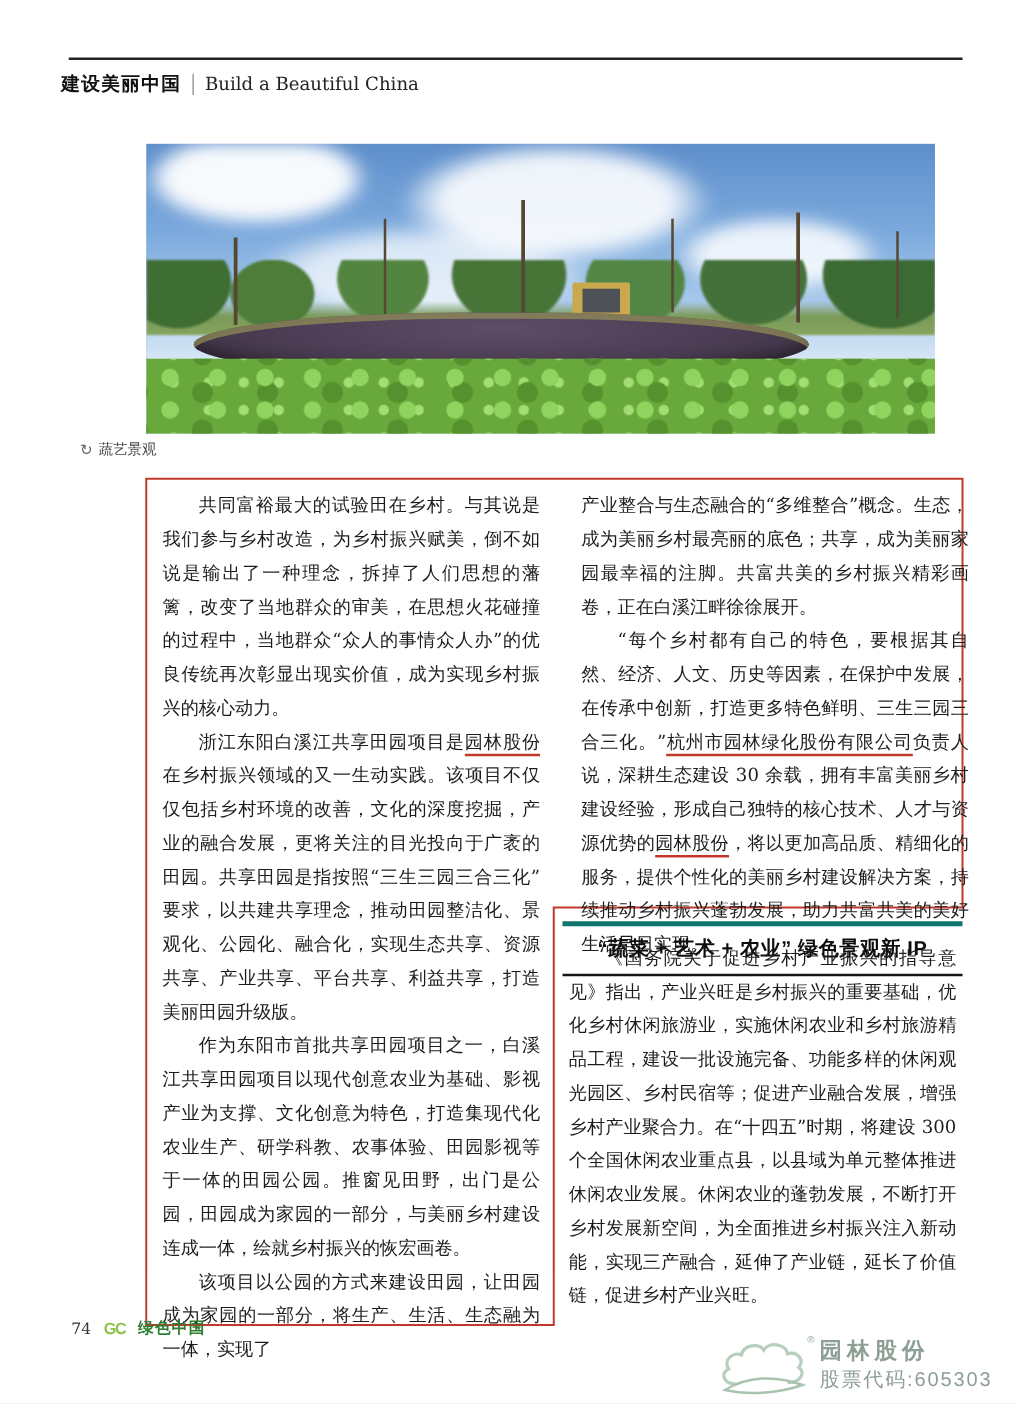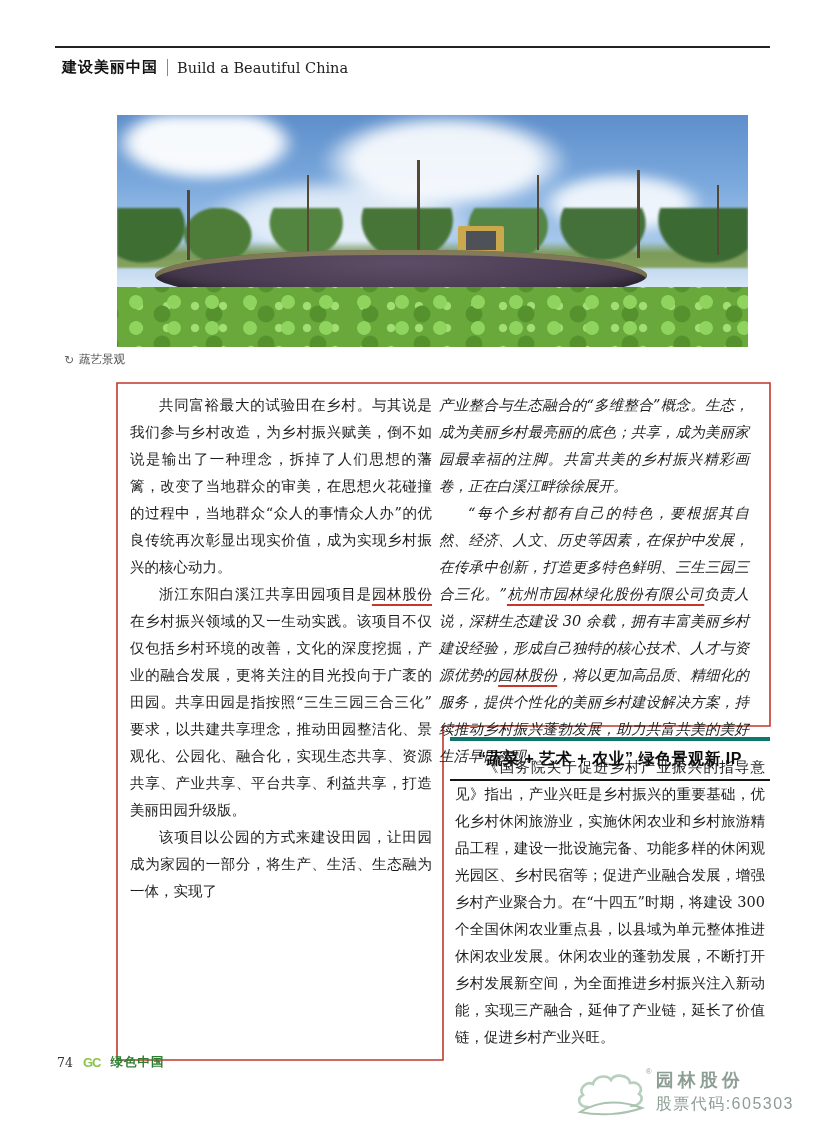--- a/index.html
+++ b/index.html
@@ -13,21 +13,21 @@
   *{box-sizing:border-box;margin:0;padding:0;}
   html,body{background:#e8e8e8;}
   .page{
     position:relative;width:827px;height:1123px;margin:0 auto;
     background:#ffffff;overflow:hidden;
     font-family:"DejaVu Serif","Liberation Serif",serif;
     color:var(--ink);
   }
   
   .top-rule{position:absolute;left:55px;top:46px;width:715px;height:0;border-top:2px solid #222;}
-  .header-row{position:absolute;left:62px;top:58px;display:flex;align-items:center;gap:9px;}
+  .header-row{position:absolute;left:49px;top:58px;display:flex;align-items:center;gap:9px;}
   .header-cn{font-family:"Liberation Sans","DejaVu Sans",sans-serif;font-weight:bold;font-size:15px;letter-spacing:1px;color:#111;}
   .header-divider{width:1px;height:17px;background:#888;}
   .header-en{font-family:"DejaVu Serif",serif;font-size:14.5px;color:#222;}
   
   .photo{position:absolute;left:117px;top:115px;width:631px;height:232px;overflow:hidden;background:#9fc3e8;}
   .sky{position:absolute;inset:0;background:linear-gradient(180deg,#5e8fcb 0%,#7ba9dd 30%,#a8c9ec 55%,#d8e7f5 75%);}
   .clouds{position:absolute;inset:0;filter:blur(6px);
     background-image:
       radial-gradient(ellipse 130px 55px at 14% 12%, rgba(255,255,255,.95) 55%, rgba(255,255,255,0) 70%),
       radial-gradient(ellipse 180px 70px at 52% 20%, rgba(255,255,255,.9) 50%, rgba(255,255,255,0) 70%),
@@ -68,21 +68,21 @@
     background-position:0 2px,19px 12px,8px 8px;}
   
   .caption-row{position:absolute;left:64px;top:351px;display:flex;align-items:center;gap:5px;
     font-family:"Liberation Sans","DejaVu Sans",sans-serif;font-size:11.5px;color:#4a4a4a;background:#fff;padding:1px 4px 1px 0;}
   .caption-icon{font-size:12px;color:#666;line-height:1;}
   
   .annotation-layer{position:absolute;left:0;top:0;width:827px;height:1123px;pointer-events:none;}
   
   .col{position:absolute;font-size:14.5px;line-height:27px;text-align:justify;color:var(--ink);}
   .col-left{left:130px;top:392px;width:302px;}
-  .col-right{left:439px;top:392px;width:310px;font-style:italic;}
+  .col-right{left:465px;top:392px;width:310px;}
   .col-right2{left:455px;top:754px;width:310px;}
   .para{margin:0;}
   .para.indent{text-indent:2em;}
   .red-underline{text-decoration:underline;text-decoration-color:var(--annotation-red);
     text-decoration-thickness:1.5px;text-underline-offset:5px;}
   
   .section-header{position:absolute;left:450px;top:737px;width:320px;
     border-top:4px solid #0f766e;border-bottom:2px solid #151515;
     padding:8px 0 9px 0;text-align:center;
     font-family:"Liberation Sans","DejaVu Sans",sans-serif;
@@ -131,20 +131,21 @@
     <span>蔬艺景观</span>
   </div>
 
   <svg class="annotation-layer" viewBox="0 0 827 1123">
     <polygon points="117,383 770,383 770,726 443,726 443,1060 117,1060" fill="none" stroke="var(--annotation-red)" stroke-width="1.6"></polygon>
   </svg>
 
   <div class="col col-left">
       <p class="para indent"><span>共同富裕最大的试验田在乡村。与其说是我们参与乡村改造，为乡村振兴赋美，倒不如说是输出了一种理念，拆掉了人们思想的藩篱，改变了当地群众的审美，在思想火花碰撞的过程中，当地群众“众人的事情众人办”的优良传统再次彰显出现实价值，成为实现乡村振兴的核心动力。</span></p>
       <p class="para indent"><span>浙江东阳白溪江共享田园项目是</span><span class="red-underline">园林股份</span><span>在乡村振兴领域的又一生动实践。该项目不仅仅包括乡村环境的改善，文化的深度挖掘，产业的融合发展，更将关注的目光投向于广袤的田园。共享田园是指按照“三生三园三合三化”要求，以共建共享理念，推动田园整洁化、景观化、公园化、融合化，实现生态共享、资源共享、产业共享、平台共享、利益共享，打造美丽田园升级版。</span></p>
+      <p class="para indent"><span>作为东阳市首批共享田园项目之一，白溪江共享田园项目以现代创意农业为基础、影视产业为支撑、文化创意为特色，打造集现代化农业生产、研学科教、农事体验、田园影视等于一体的田园公园。推窗见田野，出门是公园，田园成为家园的一部分，与美丽乡村建设连成一体，绘就乡村振兴的恢宏画卷。</span></p>
       <p class="para indent"><span>该项目以公园的方式来建设田园，让田园成为家园的一部分，将生产、生活、生态融为一体，实现了</span></p>
     </div>
   <div class="col col-right">
       <p class="para"><span>产业整合与生态融合的“多维整合”概念。生态，成为美丽乡村最亮丽的底色；共享，成为美丽家园最幸福的注脚。共富共美的乡村振兴精彩画卷，正在白溪江畔徐徐展开。</span></p>
       <p class="para indent"><span>“每个乡村都有自己的特色，要根据其自然、经济、人文、历史等因素，在保护中发展，在传承中创新，打造更多特色鲜明、三生三园三合三化。”</span><span class="red-underline">杭州市园林绿化股份有限公司</span><span>负责人说，深耕生态建设 30 余载，拥有丰富美丽乡村建设经验，形成自己独特的核心技术、人才与资源优势的</span><span class="red-underline">园林股份</span><span>，将以更加高品质、精细化的服务，提供个性化的美丽乡村建设解决方案，持续推动乡村振兴蓬勃发展，助力共富共美的美好生活早日实现。</span></p>
     </div>
 
   <div class="section-header">“蔬菜 + 艺术 + 农业” 绿色景观新 IP</div>
   <div class="col col-right2">
       <p class="para indent"><span>《国务院关于促进乡村产业振兴的指导意见》指出，产业兴旺是乡村振兴的重要基础，优化乡村休闲旅游业，实施休闲农业和乡村旅游精品工程，建设一批设施完备、功能多样的休闲观光园区、乡村民宿等；促进产业融合发展，增强乡村产业聚合力。在“十四五”时期，将建设 300 个全国休闲农业重点县，以县域为单元整体推进休闲农业发展。休闲农业的蓬勃发展，不断打开乡村发展新空间，为全面推进乡村振兴注入新动能，实现三产融合，延伸了产业链，延长了价值链，促进乡村产业兴旺。</span></p>

